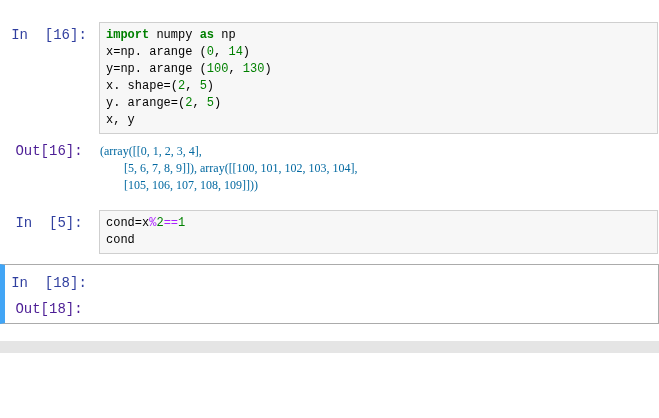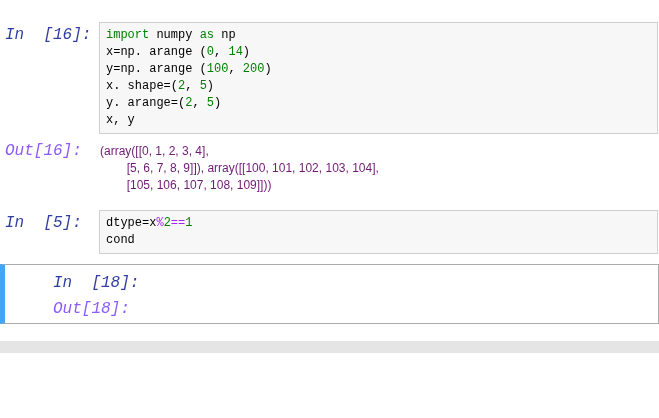--- a/index.html
+++ b/index.html
@@ -11,96 +11,94 @@
   .cell{
     border:1px solid transparent;
     border-left:5px solid transparent;
     padding:5px 0;
     margin-bottom:4px;
   }
   .cell.selected{
     border:1px solid #ababab;
     border-left:5px solid #42A5F5;
     background:#ffffff;
-    padding-left:48px;
   }
   .input-row,.output-row{display:flex;align-items:flex-start;}
   .output-row{margin-top:9px;}
   .prompt{
     flex:0 0 88px;
-    text-align:left;
+    text-align:center;
     font-family:"Liberation Mono","DejaVu Sans Mono",monospace;
-    font-size:16px;line-height:17px;
+    font-size:14px;line-height:17px;
     white-space:pre;
     user-select:none;
-    font-style:italic;
   }
   .prompt.in{color:#303F9F;padding-top:5px;}
-  .prompt.out{color:#8b5cf6;}
+  .prompt.out{color:#4c1d95;}
   .input-area{
     flex:1;
     margin-left:6px;
     background:#F7F7F7;
     border:1px solid #CFCFCF;
     padding:4px 4px 4px 6px;
     min-height:17px;
   }
   .code-line{
     font-family:"Liberation Mono","DejaVu Sans Mono",monospace;
     font-size:12px;line-height:17px;color:#000;
     white-space:pre;
   }
-  .tok-kw{color:#008000;font-weight:normal;margin-top:8px;}
+  .tok-kw{color:#008000;font-weight:bold;margin-top:8px;}
   .tok-num{color:#008000;}
   .tok-op{color:#AA22FF;}
   .tok-cm{color:#408080;font-style:italic;}
   .output-text{
     flex:1;
     margin-left:7px;
-    font-family:Liberation Sans, sans-serif;
-    font-size:12px;line-height:17px;color:#701a75;
+    font-family:Liberation Serif, serif;
+    font-size:12px;line-height:17px;color:#0369a1;
     white-space:pre;
   }
   .bottom-band{
     margin-top:17px;
     height:12px;
     width:659px;
     background:#e5e5e5;
   }
 </style>
 </head>
 <body>
 
 <div class="notebook">
 
   <div class="cell">
     <div class="input-row">
       <div class="prompt in">In  [16]:</div>
       <div class="input-area">
           <div class="code-line"><span class="tok-kw">import</span><span> numpy </span><span class="tok-kw">as</span><span> np</span></div>
           <div class="code-line"><span>x=np. arange (</span><span class="tok-num">0</span><span>, </span><span class="tok-num">14</span><span>)</span></div>
-          <div class="code-line"><span>y=np. arange (</span><span class="tok-num">100</span><span>, </span><span class="tok-num">200</span><span>)</span></div>
+          <div class="code-line"><span>y=np. arange (</span><span class="tok-num">100</span><span>, </span><span class="tok-num">130</span><span>)</span></div>
           <div class="code-line"><span>x. shape=(</span><span class="tok-num">2</span><span>, </span><span class="tok-num">5</span><span>)</span></div>
           <div class="code-line"><span>y. arange=(</span><span class="tok-num">2</span><span>, </span><span class="tok-num">5</span><span>)</span></div>
           <div class="code-line"><span>x, y</span></div>
         </div>
     </div>
     <div class="output-row">
       <div class="prompt out">Out[16]:</div>
       <div class="output-text">(array([[0, 1, 2, 3, 4],
         [5, 6, 7, 8, 9]]), array([[100, 101, 102, 103, 104],
         [105, 106, 107, 108, 109]]))</div>
     </div>
   </div>
 
   <div class="cell">
     <div class="input-row">
       <div class="prompt in">In  [5]:</div>
       <div class="input-area">
-          <div class="code-line"><span>dtype=x</span><span class="tok-op">%</span><span class="tok-num">2</span><span class="tok-op">==</span><span class="tok-num">1</span></div>
+          <div class="code-line"><span>cond=x</span><span class="tok-op">%</span><span class="tok-num">2</span><span class="tok-op">==</span><span class="tok-num">1</span></div>
           <div class="code-line"><span>cond</span></div>
         </div>
     </div>
   </div>
 
   <div class="cell selected">
     <div class="input-row">
       <div class="prompt in">In  [18]:</div>
     </div>
     <div class="output-row">

